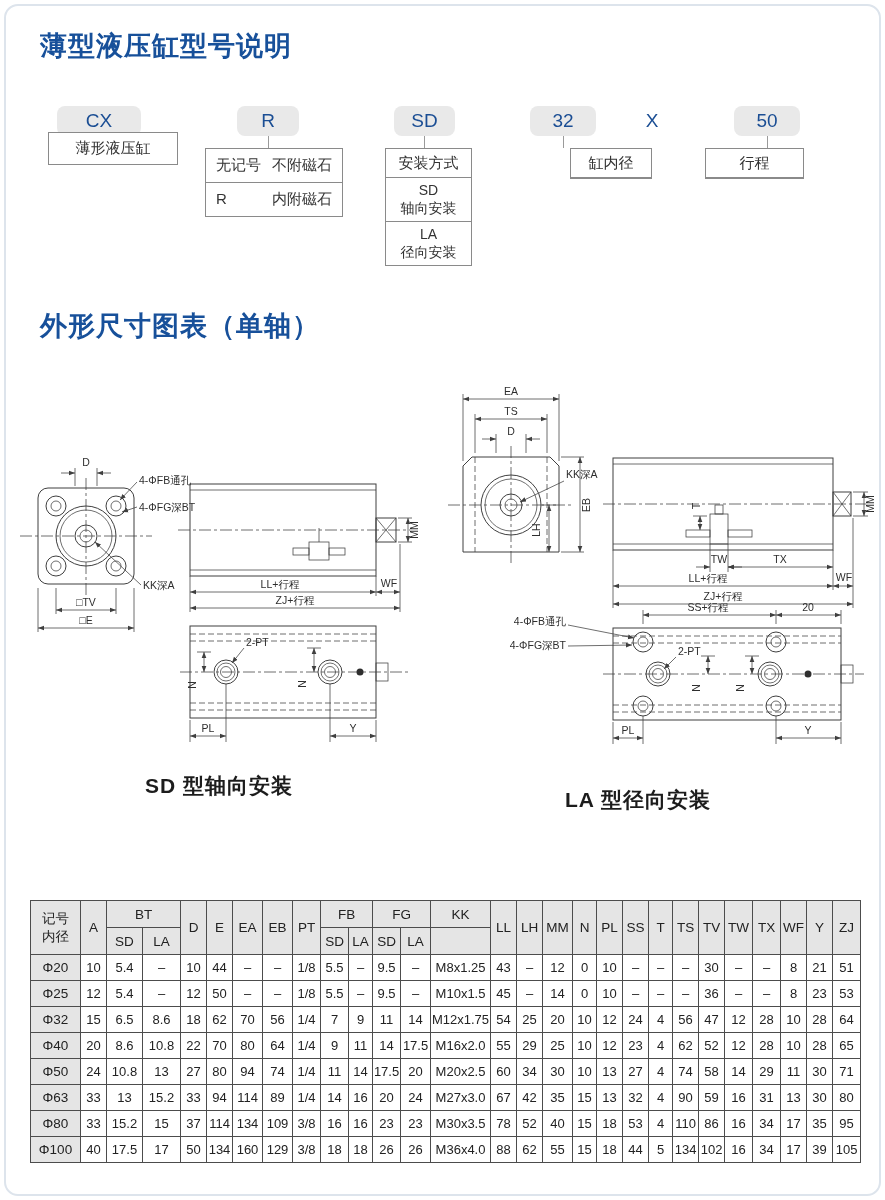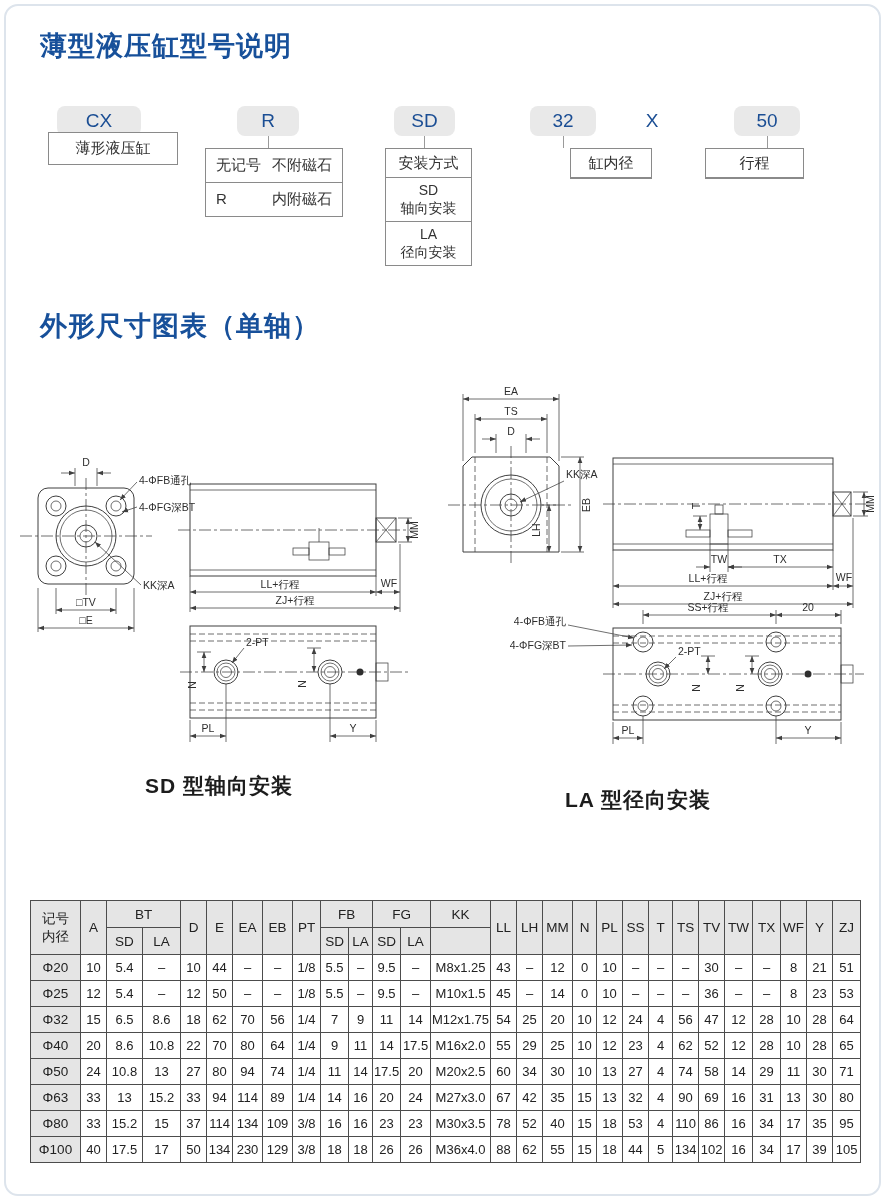--- a/index.html
+++ b/index.html
@@ -566,21 +566,21 @@
         <td>24</td>
         <td>M27x3.0</td>
         <td>67</td>
         <td>42</td>
         <td>35</td>
         <td>15</td>
         <td>13</td>
         <td>32</td>
         <td>4</td>
         <td>90</td>
-        <td>69</td>
+        <td>59</td>
         <td>16</td>
         <td>31</td>
         <td>13</td>
         <td>30</td>
         <td>80</td>
       </tr>
       <tr>
         <td class="rowhdr">Φ80</td>
         <td>33</td>
         <td>15.2</td>
@@ -610,21 +610,21 @@
         <td>35</td>
         <td>95</td>
       </tr>
       <tr>
         <td class="rowhdr">Φ100</td>
         <td>40</td>
         <td>17.5</td>
         <td>17</td>
         <td>50</td>
         <td>134</td>
-        <td>230</td>
+        <td>160</td>
         <td>129</td>
         <td>3/8</td>
         <td>18</td>
         <td>18</td>
         <td>26</td>
         <td>26</td>
         <td>M36x4.0</td>
         <td>88</td>
         <td>62</td>
         <td>55</td>

